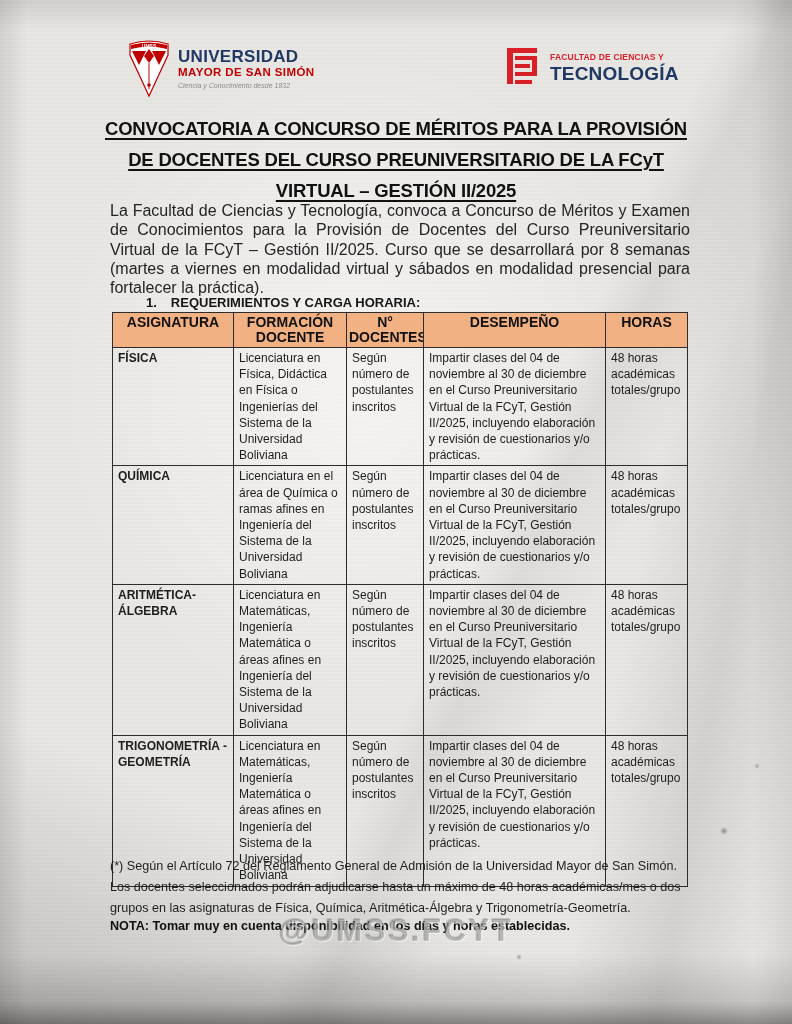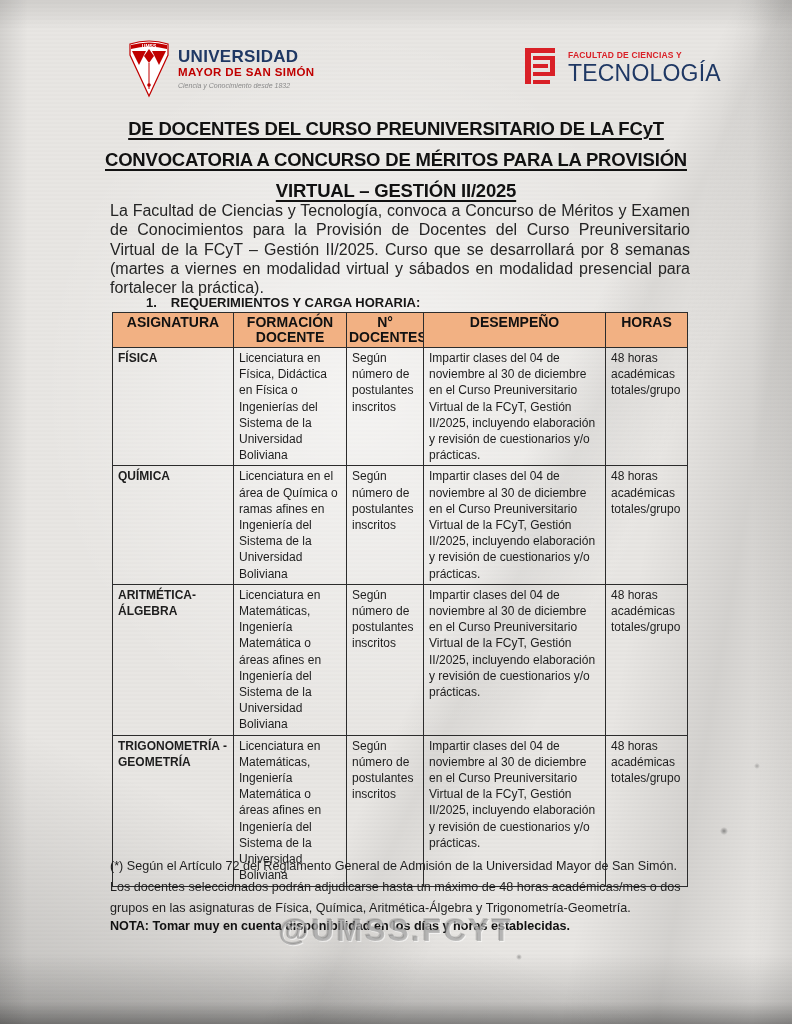--- a/index.html
+++ b/index.html
@@ -26,24 +26,24 @@
       repeating-linear-gradient(0deg, rgba(0,0,0,.012) 0 2px, transparent 2px 4px);
   }
   .abs{position:absolute;}
 
   
   .umss-logo{left:127px;top:35px;display:flex;align-items:flex-start;gap:7px;}
   .umss-text{padding-top:13px;line-height:1;}
   .umss-l1{font-size:17px;font-weight:bold;color:#1f3864;letter-spacing:.3px;}
   .umss-l2{font-size:11.5px;font-weight:bold;color:#c00000;letter-spacing:.4px;margin-top:2px;}
   .umss-l3{font-size:7px;color:#8a8a8a;font-style:italic;margin-top:3px;}
-  .fcyt-logo{left:524px;top:47px;display:flex;align-items:center;gap:6px;}
+  .fcyt-logo{left:506px;top:47px;display:flex;align-items:center;gap:6px;}
   .fcyt-text{line-height:1;}
   .fcyt-l1{font-size:8.5px;font-weight:bold;color:#d92027;letter-spacing:.2px;}
-  .fcyt-l2{font-size:23px;font-weight:normal;color:#1f3864;letter-spacing:.2px;margin-top:2px;text-align:right;}
+  .fcyt-l2{font-size:19px;font-weight:bold;color:#1f3864;letter-spacing:.2px;margin-top:2px;text-align:right;}
 
   
   .title{left:104px;top:113px;width:584px;text-align:center;font-weight:bold;font-size:18.5px;line-height:31px;color:#111;}
   .title .tl{text-decoration:underline;text-decoration-thickness:2px;text-underline-offset:3px;letter-spacing:-.2px;}
 
   
   .intro{left:110px;top:201px;width:580px;margin:0;font-size:16px;line-height:19.3px;text-align:justify;color:#242424;}
 
   
   .heading{left:146px;top:295px;font-size:13px;font-weight:bold;color:#161616;}
@@ -109,22 +109,22 @@
         <rect x="26" y="13" width="5" height="12" fill="#d92027"></rect>
       </svg>
     </span>
     <div class="fcyt-text">
       <div class="fcyt-l1">FACULTAD DE CIENCIAS Y</div>
       <div class="fcyt-l2">TECNOLOGÍA</div>
     </div>
   </div>
 
   <div class="abs title">
+    <div><span class="tl">CONVOCATORIA A CONCURSO DE MÉRITOS PARA LA PROVISIÓN</span></div>
     <div><span class="tl">DE DOCENTES DEL CURSO PREUNIVERSITARIO DE LA FCyT</span></div>
-    <div><span class="tl">CONVOCATORIA A CONCURSO DE MÉRITOS PARA LA PROVISIÓN</span></div>
     <div><span class="tl">VIRTUAL – GESTIÓN II/2025</span></div>
   </div>
 
   <p class="abs intro">La Facultad de Ciencias y Tecnología, convoca a Concurso de Méritos y Examen de Conocimientos para la Provisión de Docentes del Curso Preuniversitario Virtual de la FCyT – Gestión II/2025. Curso que se desarrollará por 8 semanas (martes a viernes en modalidad virtual y sábados en modalidad presencial para fortalecer la práctica).</p>
 
   <div class="abs heading">
     <span class="num">1.</span><span>REQUERIMIENTOS Y CARGA HORARIA:</span>
   </div>
 
   <table class="req">

